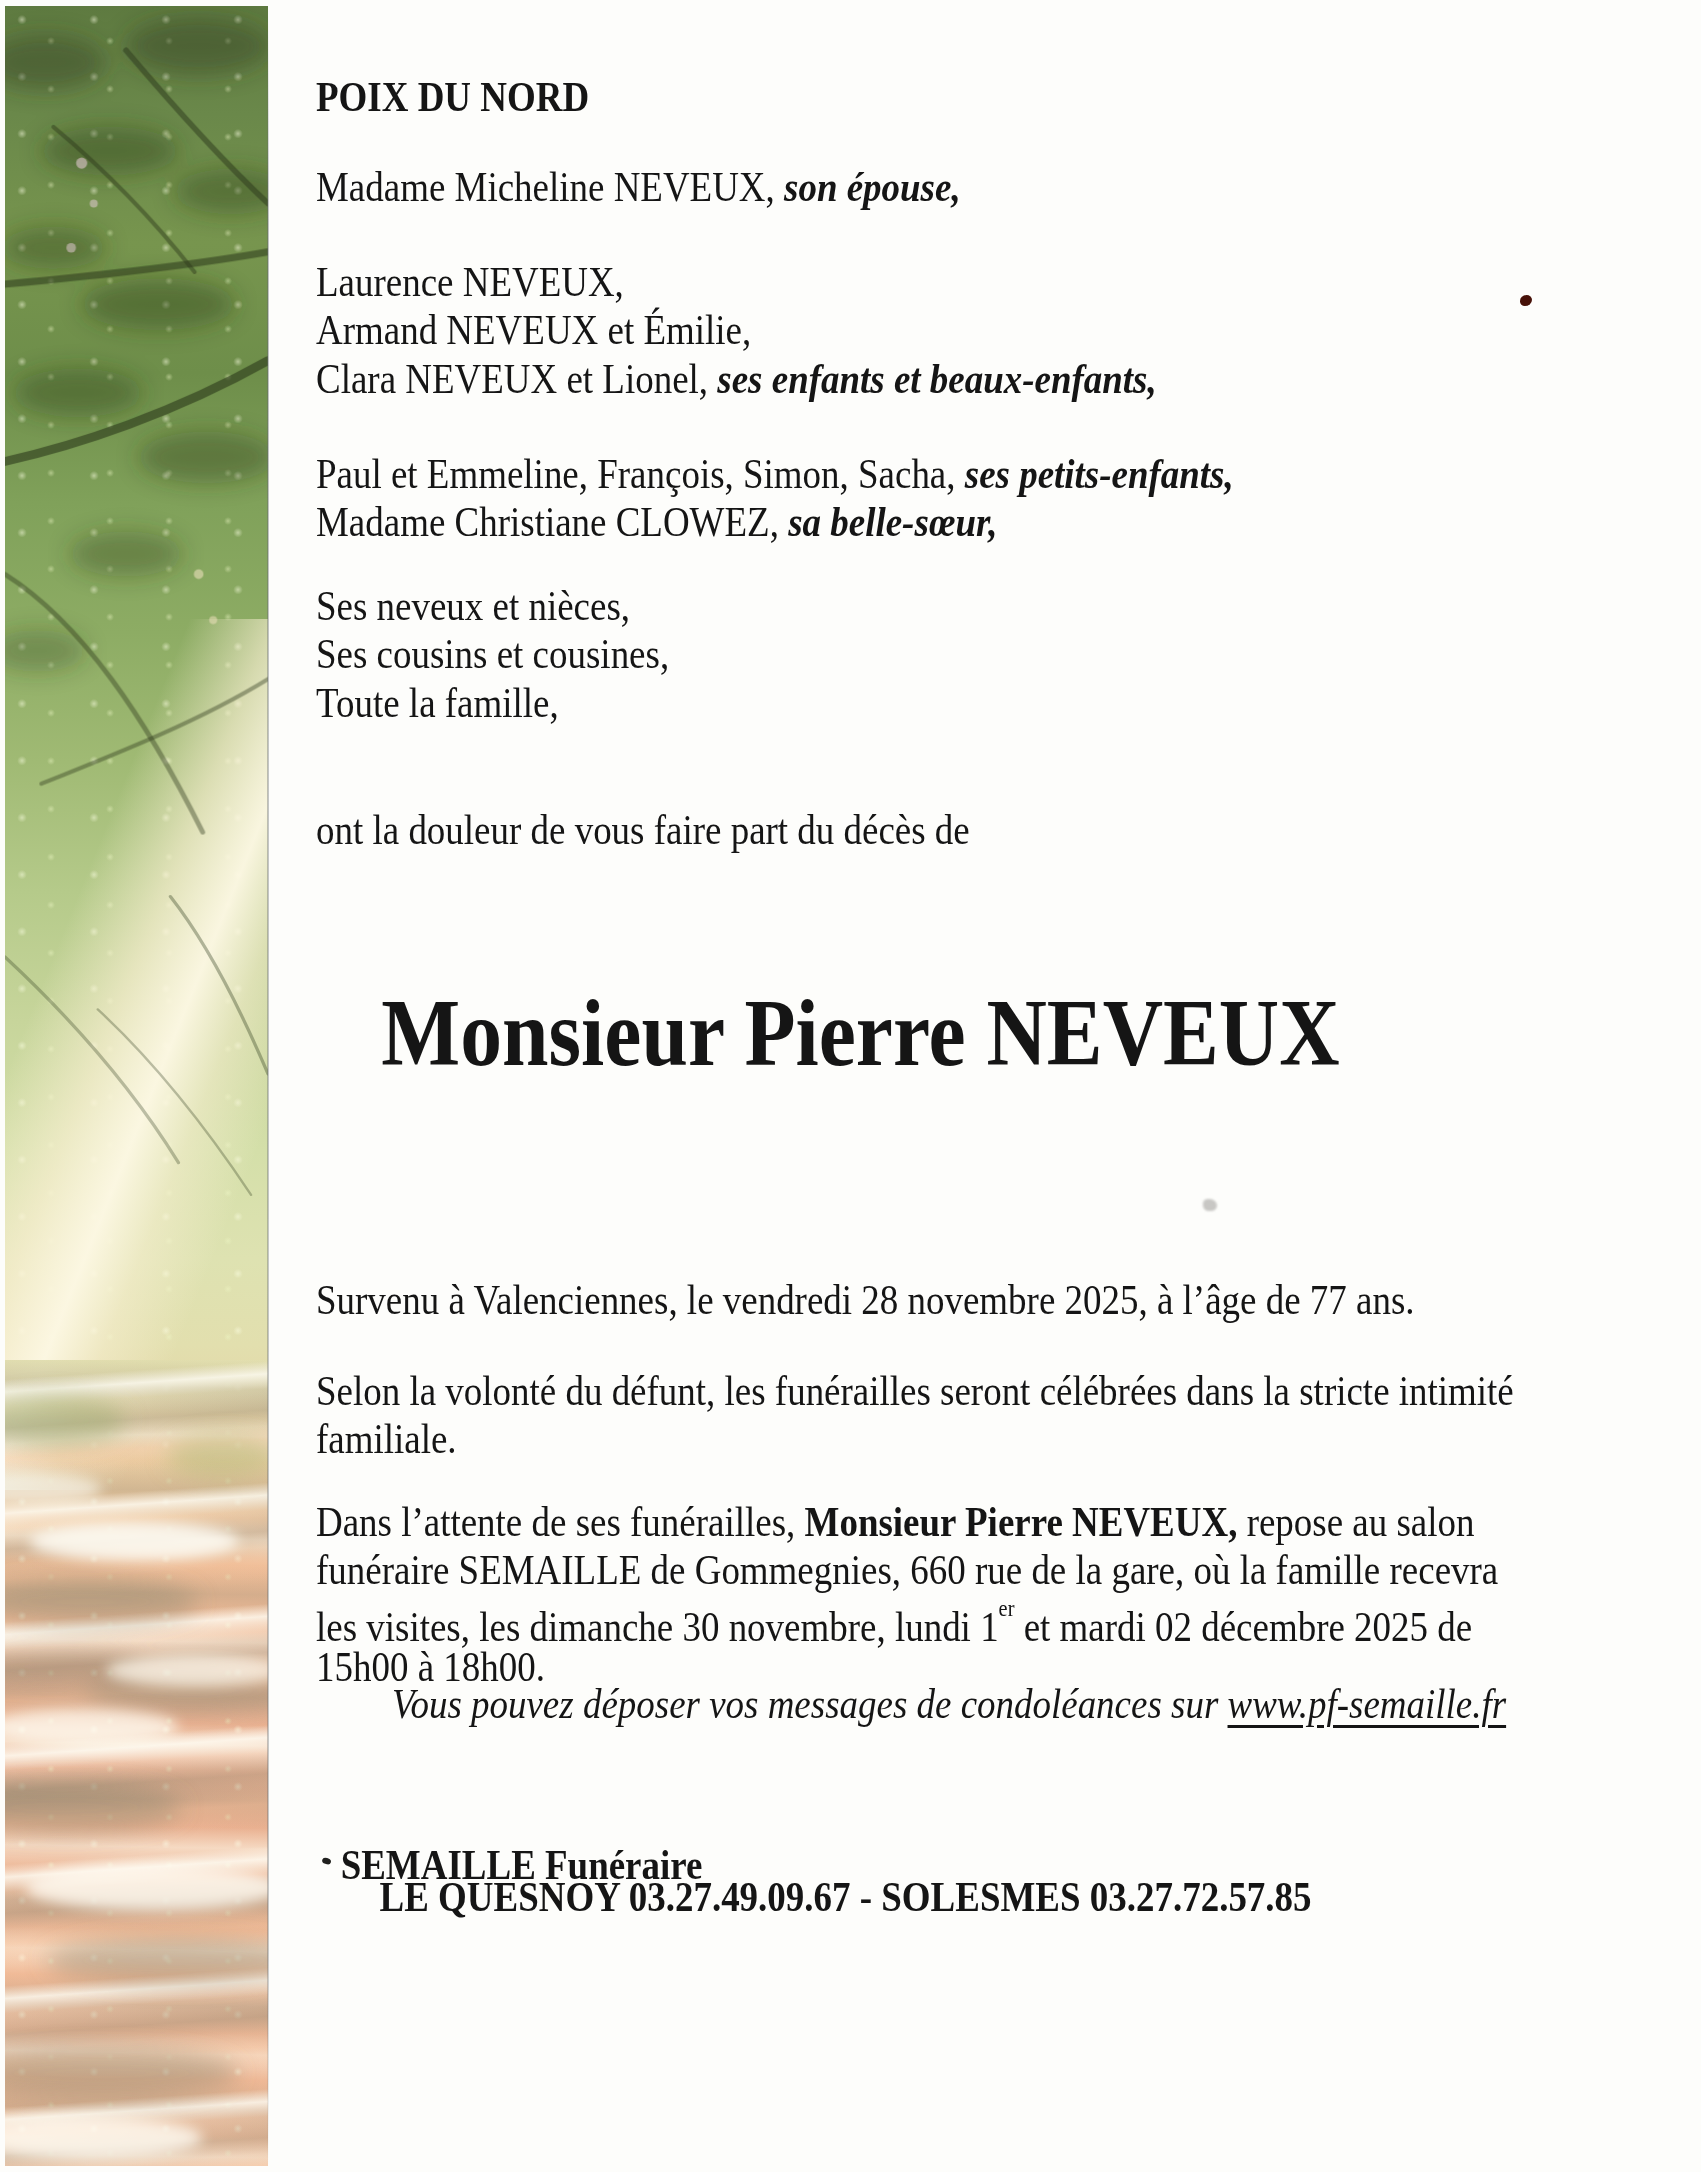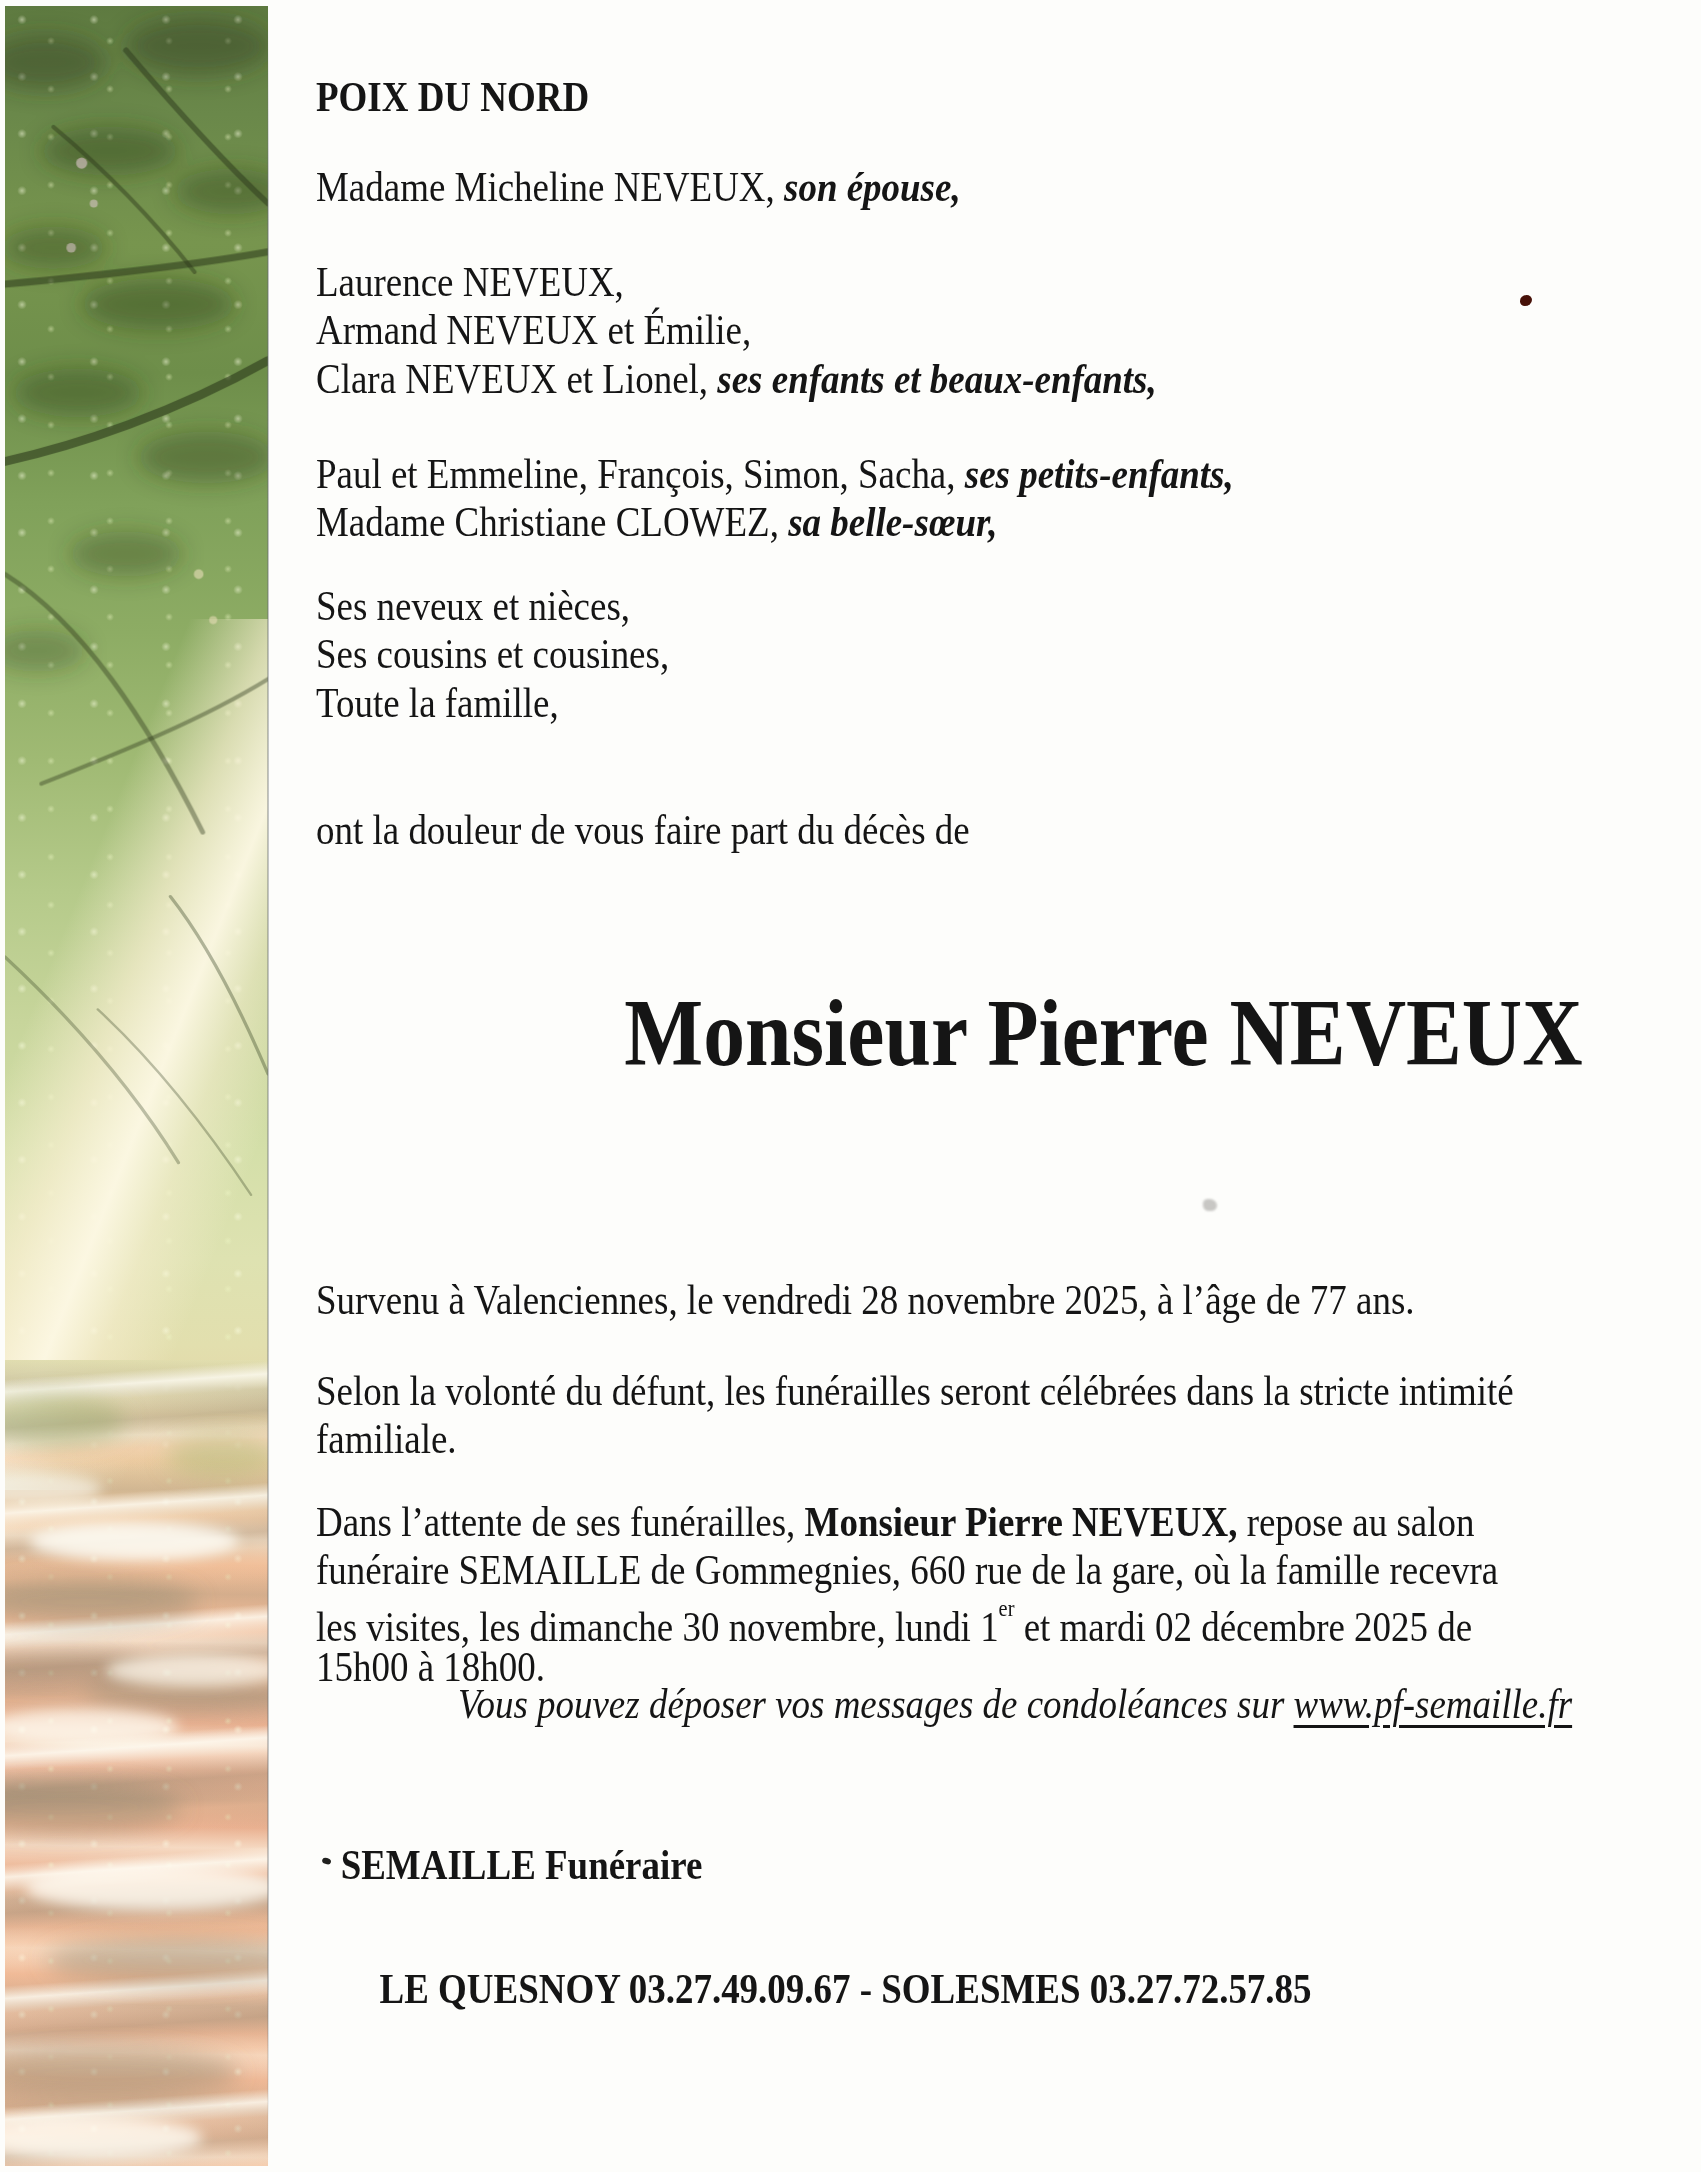--- a/index.html
+++ b/index.html
@@ -49,21 +49,21 @@
   .strip svg { position:absolute; left:0; top:0; width:100%; height:100%; }
 
   
   .t {
     position:absolute; left:316px;
     font-size:42px; line-height:48px; white-space:pre;
     transform:scaleX(0.88); transform-origin:0 0;
   }
   .b  { font-weight:bold; }
   .bi { font-weight:bold; font-style:italic; }
-  .cw { position:absolute; left:316px; width:1332px; text-align:right; white-space:pre; }
+  .cw { position:absolute; left:316px; width:1332px; text-align:left; white-space:pre; }
   .cw > .inner { display:inline-block; transform:scaleX(0.88); transform-origin:50% 0; }
   .fw { position:absolute; left:316px; width:1182px; text-align:left; white-space:pre; }
   .fw > .inner { display:inline-block; transform:scaleX(0.88); transform-origin:50% 0;
                  font-size:42px; line-height:48px; font-weight:bold; }
   .title-text { font-size:95px; line-height:97px; font-weight:bold; }
   .cond-text  { font-size:42px; line-height:48px; font-style:italic; }
   .url { text-decoration:underline; text-decoration-thickness:2.8px; text-underline-offset:7.3px; }
   sup.er { font-size:0.55em; position:relative; top:-0.45em; }
 
   
@@ -173,18 +173,18 @@
 <div class="t" style="top:1415px">familiale.</div>
 
 <div class="t" style="top:1498px"><span>Dans l’attente de ses funérailles, </span><span class="b">Monsieur Pierre NEVEUX,</span><span> repose au salon</span></div>
 <div class="t" style="top:1546px">funéraire SEMAILLE de Gommegnies, 660 rue de la gare, où la famille recevra</div>
 <div class="t" style="top:1594px"><span>les visites, les dimanche 30 novembre, lundi 1</span><sup class="er">er</sup><span> et mardi 02 décembre 2025 de</span></div>
 <div class="t" style="top:1643px">15h00 à 18h00.</div>
 
 <div class="cw" style="top:1680px"><span class="inner cond-text"><span>Vous pouvez déposer vos messages de condoléances sur </span><span class="url">www.pf-semaille.fr</span></span></div>
 
 <div class="fw" style="top:1841px"><span class="inner">SEMAILLE Funéraire</span></div>
-<div class="fw" style="top:1965px"><span class="inner">LE QUESNOY 03.27.49.09.67 - SOLESMES 03.27.72.57.85</span></div>
+<div class="fw" style="top:1873px"><span class="inner">LE QUESNOY 03.27.49.09.67 - SOLESMES 03.27.72.57.85</span></div>
 
 <div class="speck-red"></div>
 <div class="speck-black"></div>
 <div class="smudge"></div>
 
 
 </body></html>

